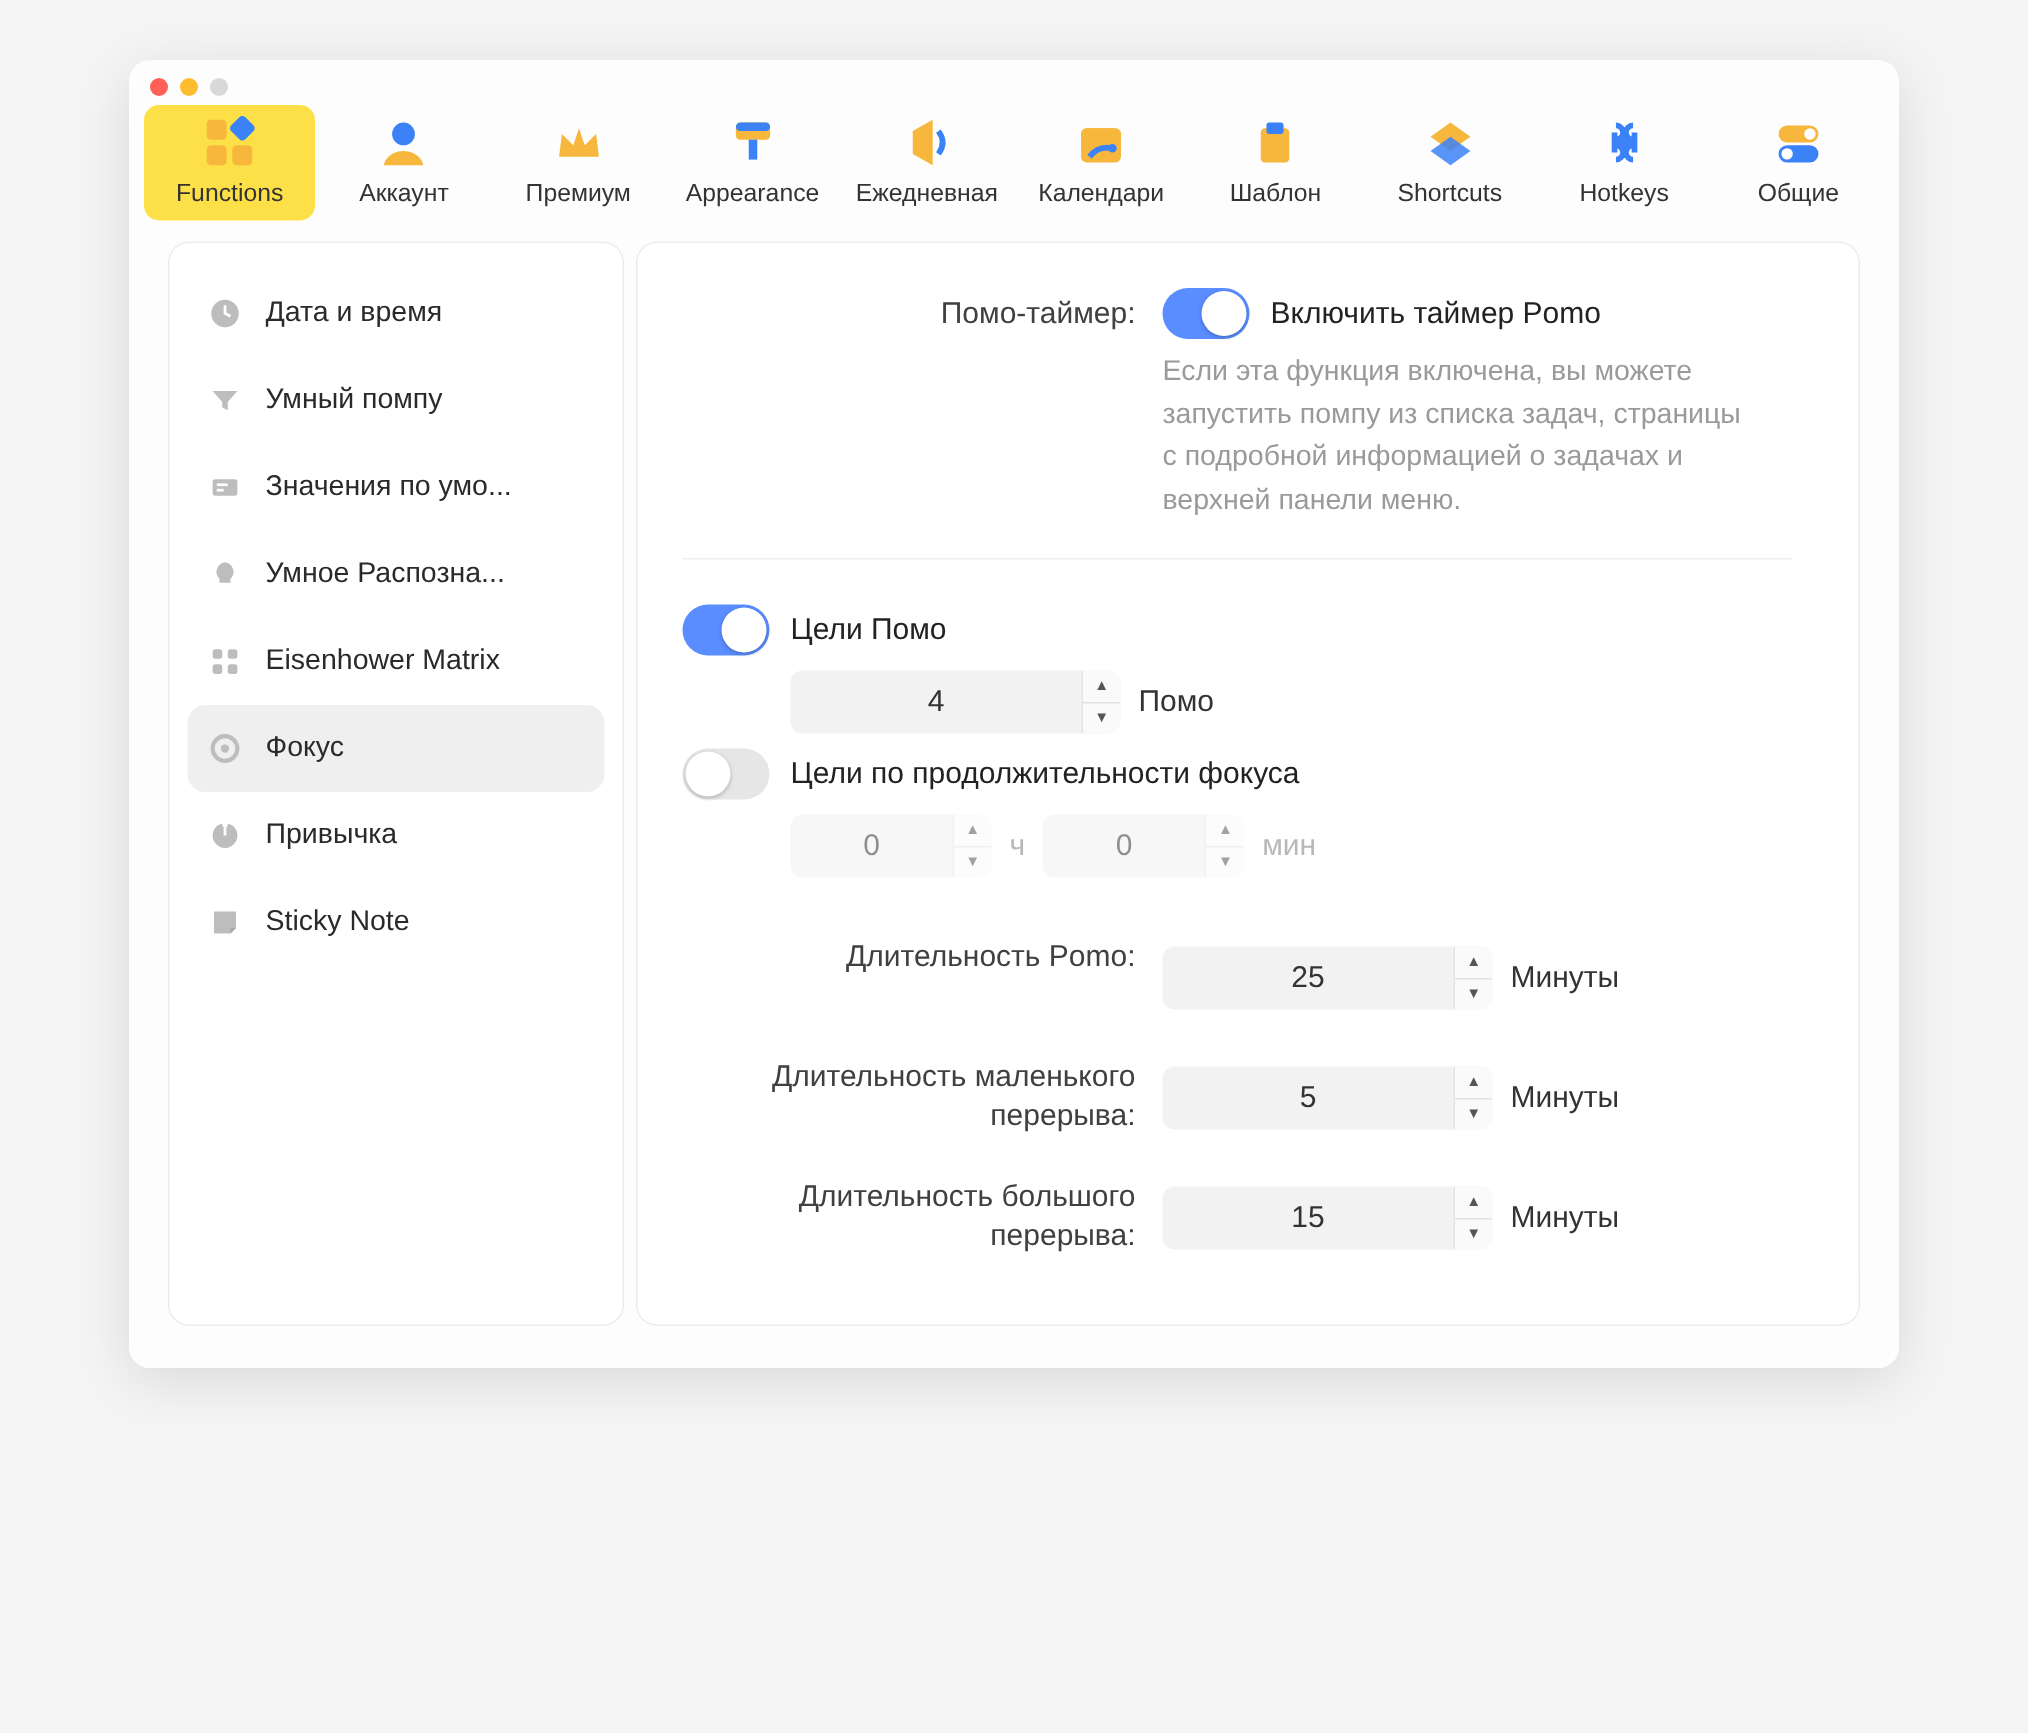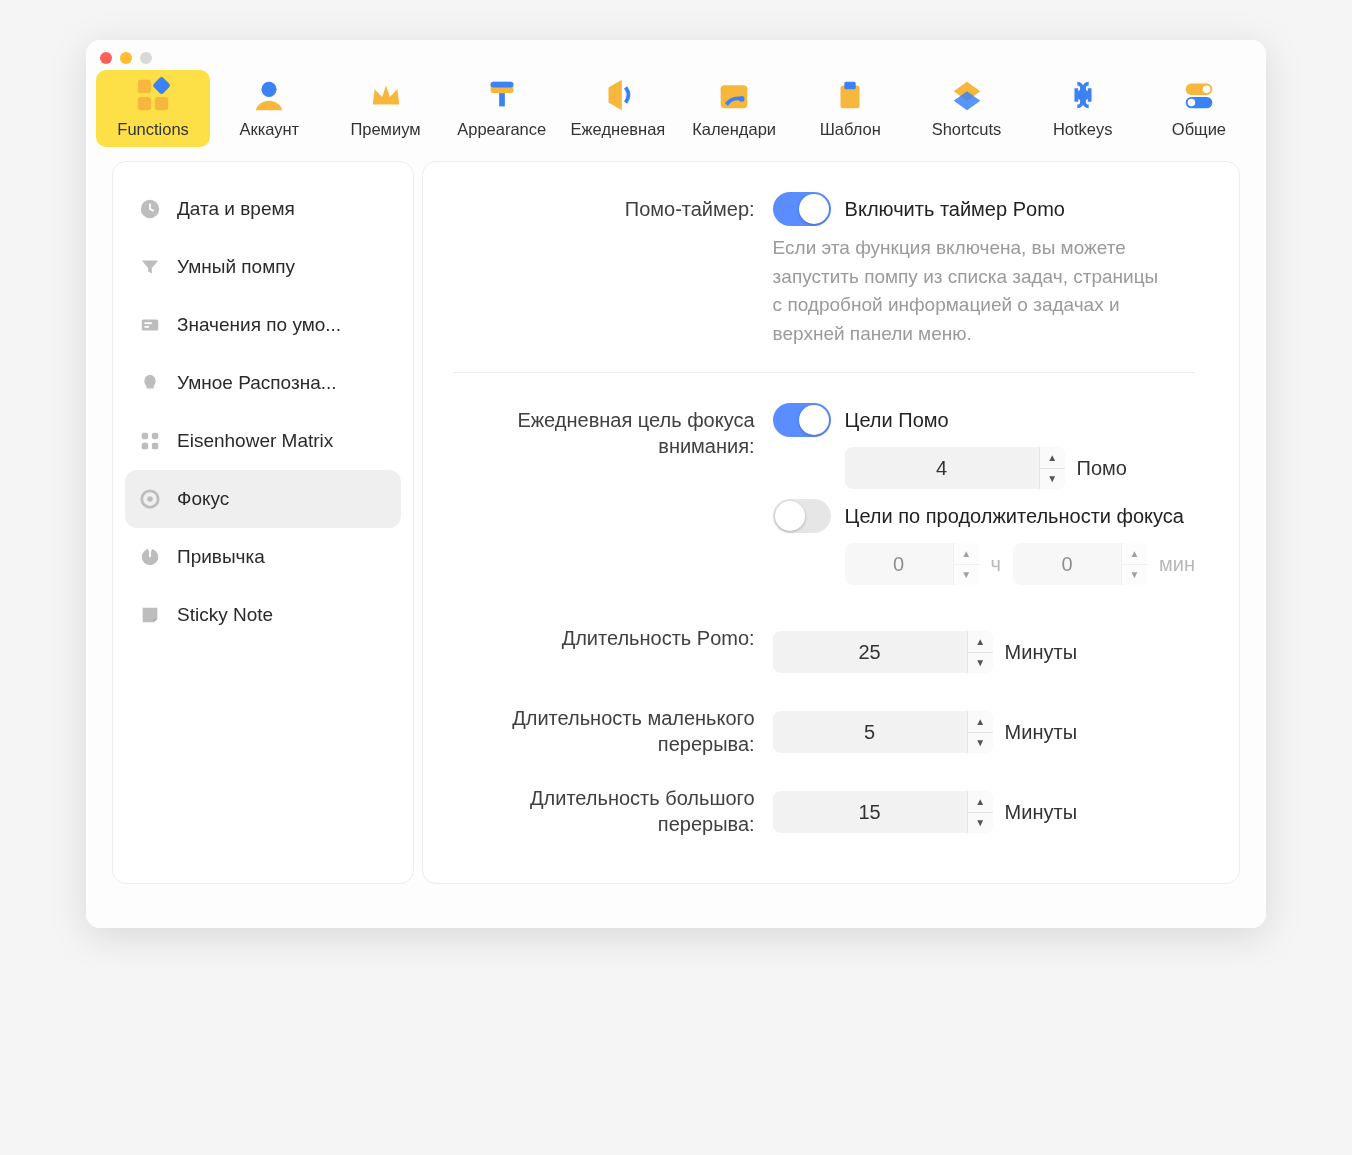--- a/index.html
+++ b/index.html
@@ -52,21 +52,21 @@
 }
 .tool-item.active { background: #fde047; }
 .tool-icon {
   width: 38px; height: 38px;
   display: flex; align-items: center; justify-content: center;
 }
 
 .body-area {
   display: flex;
   gap: 8px;
-  padding: 4px 26px 44px;
+  padding: 4px 26px 28px;
   background: #fdfdfd;
 }
 .sidebar {
   width: 304px;
   border: 1px solid #ececec;
   border-radius: 14px;
   padding: 18px 12px;
   background: #fff;
 }
 .side-item {
@@ -382,21 +382,20 @@
               </div>
             <div class="toggle-label">Включить таймер Pomo</div>
           </div>
           <div class="desc">Если эта функция включена, вы можете запустить помпу из списка задач, страницы с подробной информацией о задачах и верхней панели меню.</div>
         </div>
       </div>
 
       <hr class="hr">
 
       <div class="row">
-        <div class="row-label">Ежедневная цель фокуса внимания:</div>
         <div class="row-body">
           <div class="toggle-line">
             <div class="toggle on">
                 <div class="knob"></div>
               </div>
             <div class="toggle-label">Цели Помо</div>
           </div>
           <div class="stepper-row indent">
             <div class="stepper w160">
               <div class="stepper-val">4</div>

